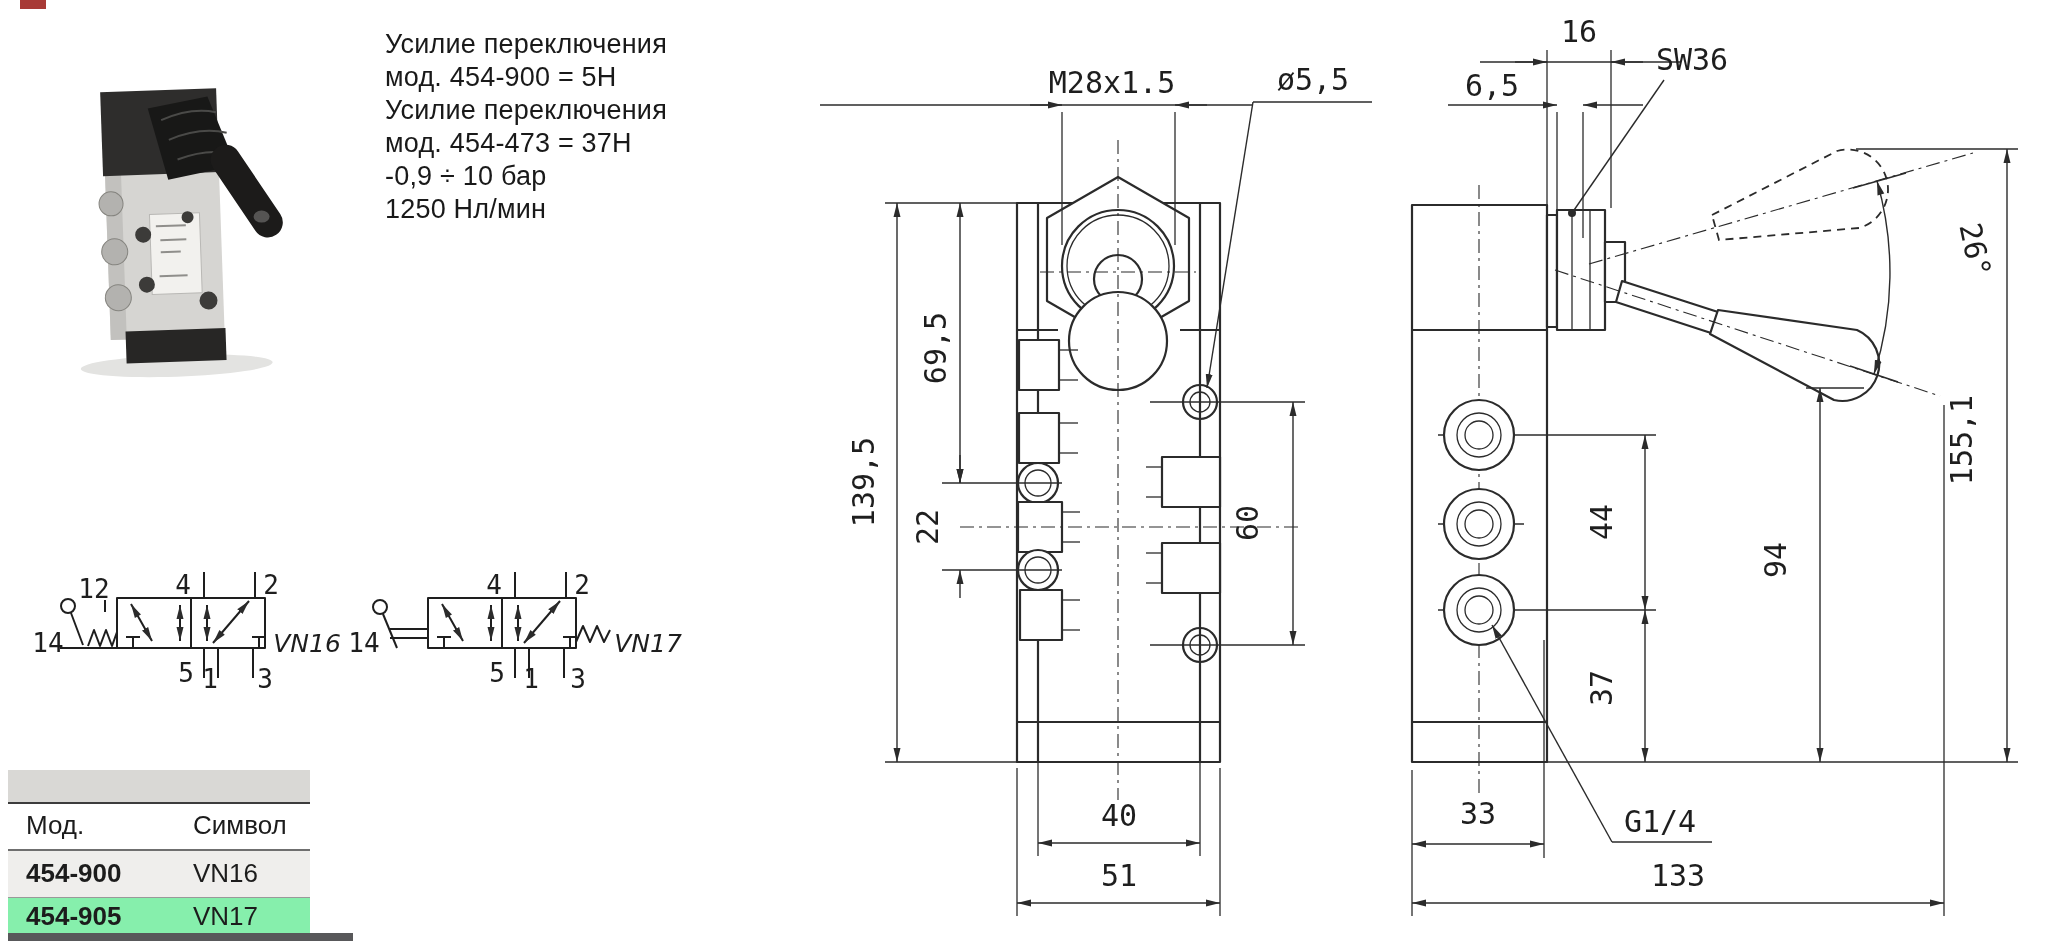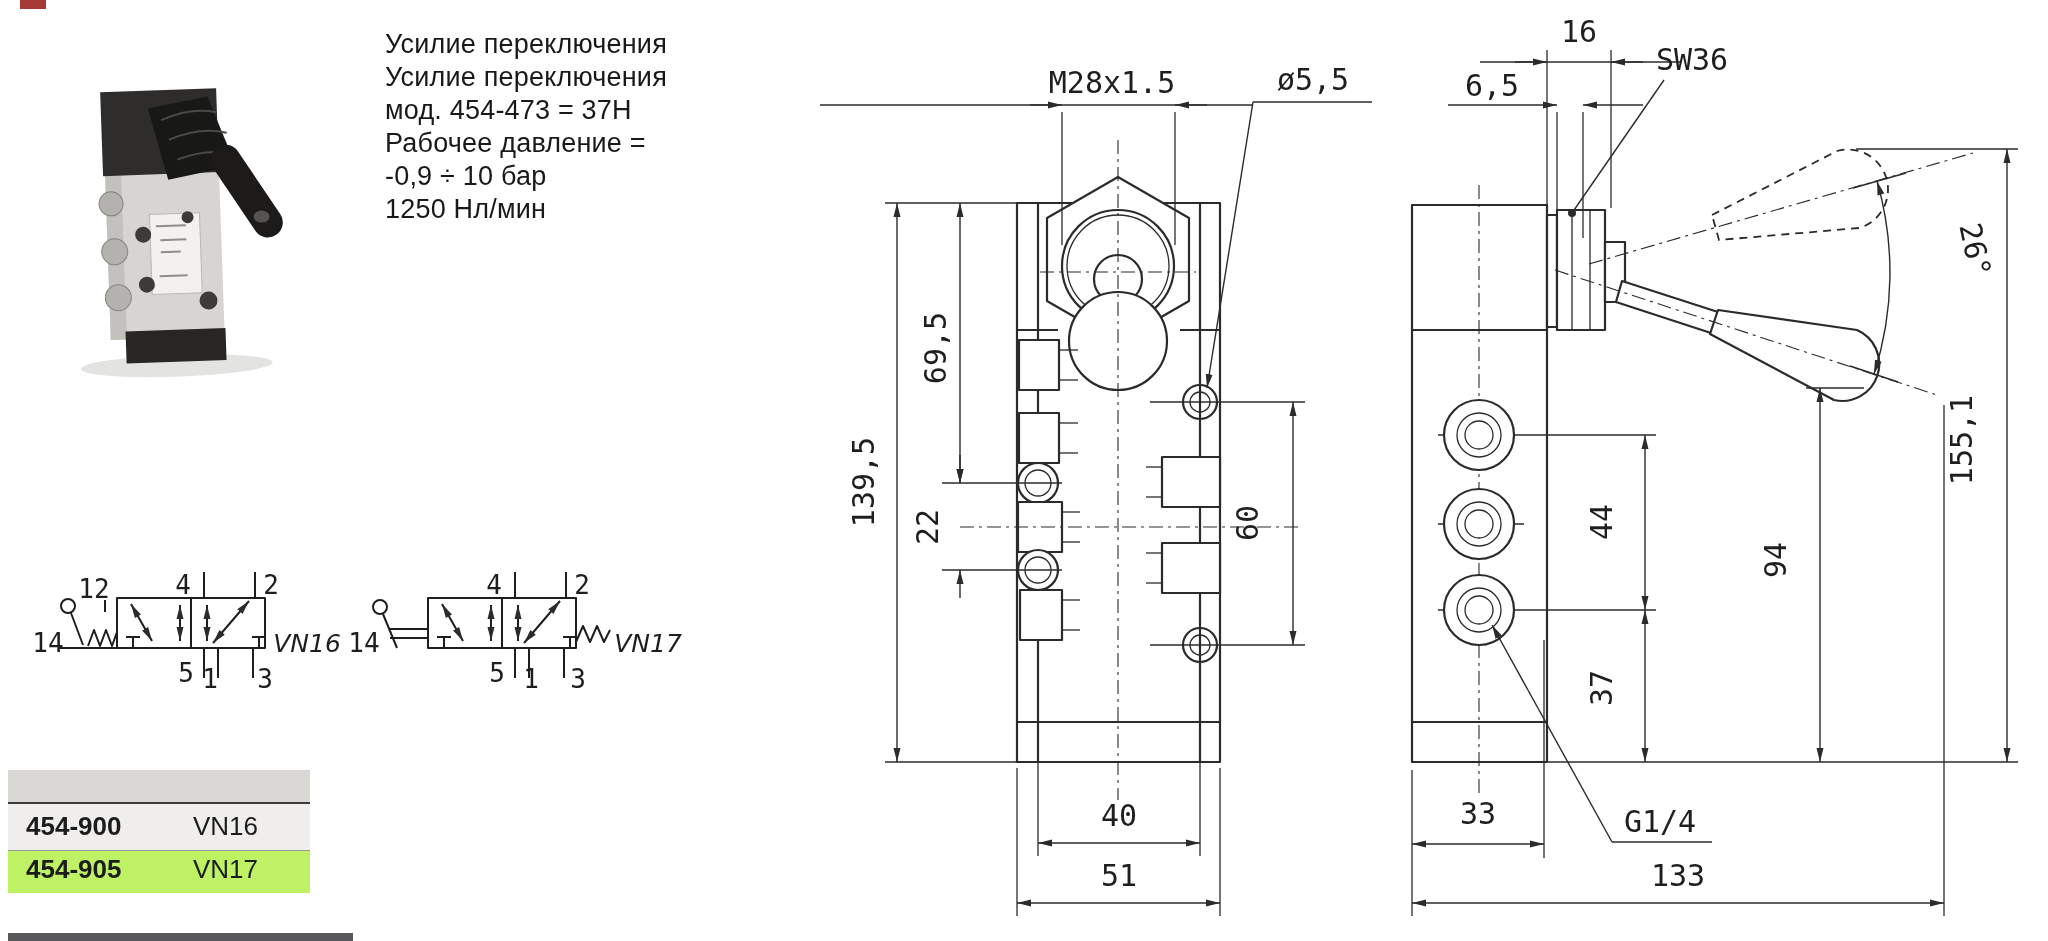--- a/index.html
+++ b/index.html
@@ -19,21 +19,21 @@
   text.it{font-family:"DejaVu Sans",sans-serif;font-style:italic;font-size:25px;fill:#1e1e1e;}
   
   .specs{position:absolute;left:385px;top:28px;font-size:27px;line-height:33px;
          letter-spacing:.2px;color:#191919;}
   .specs span{display:block;}
   
   .tbl{position:absolute;left:8px;top:770px;width:302px;font-size:26px;}
   .tbl .band{height:32px;background:#d9d8d5;border-bottom:2px solid #3c3c3c;}
   .tbl .hrow{position:relative;height:45px;border-bottom:2px solid #6f6f6f;}
   .tbl .r1{position:relative;height:46px;background:#efeeec;border-bottom:1px solid #9a9a9a;text-align:center;}
-  .tbl .r2{position:relative;height:42px;background:#bef264;}
+  .tbl .r2{position:relative;height:42px;background:#86efac;}
   .tbl .c1{position:absolute;left:18px;bottom:8px;}
   .tbl .c2{position:absolute;left:185px;bottom:8px;}
   .bold{font-weight:bold;}
   .botbar{position:absolute;left:8px;top:933px;width:345px;height:8px;background:#58585a;}
 </style>
 </head>
 <body>
 
 <div id="stage">
 
@@ -311,29 +311,33 @@
       <text class="dt" x="1678" y="886" text-anchor="middle">133</text>
 
       <text class="dt" x="1660" y="832" text-anchor="middle">G1/4</text>
       <line x1="1612" y1="842" x2="1712" y2="842" class="dim"></line>
       <line x1="1612" y1="842" x2="1492" y2="625" class="dim" marker-end="url(#ae)"></line>
     </g>
   </svg>
 
   <div class="specs">
     <span>Усилие переключения</span>
+    <span>мод. 454-900 = 5Н</span>
     <span>Усилие переключения</span>
     <span>мод. 454-473 = 37Н</span>
-    <span>Рабочее давление =</span>
     <span>-0,9 ÷ 10 бар</span>
     <span>1250 Нл/мин</span>
   </div>
 
   <div class="tbl">
     <div class="band"></div>
+    <div class="hrow">
+      <span class="c1">Мод.</span>
+      <span class="c2">Символ</span>
+    </div>
     <div class="r1">
       <span class="c1 bold">454-900</span>
       <span class="c2">VN16</span>
     </div>
     <div class="r2">
       <span class="c1 bold">454-905</span>
       <span class="c2">VN17</span>
     </div>
   </div>
   <div class="botbar"></div>

